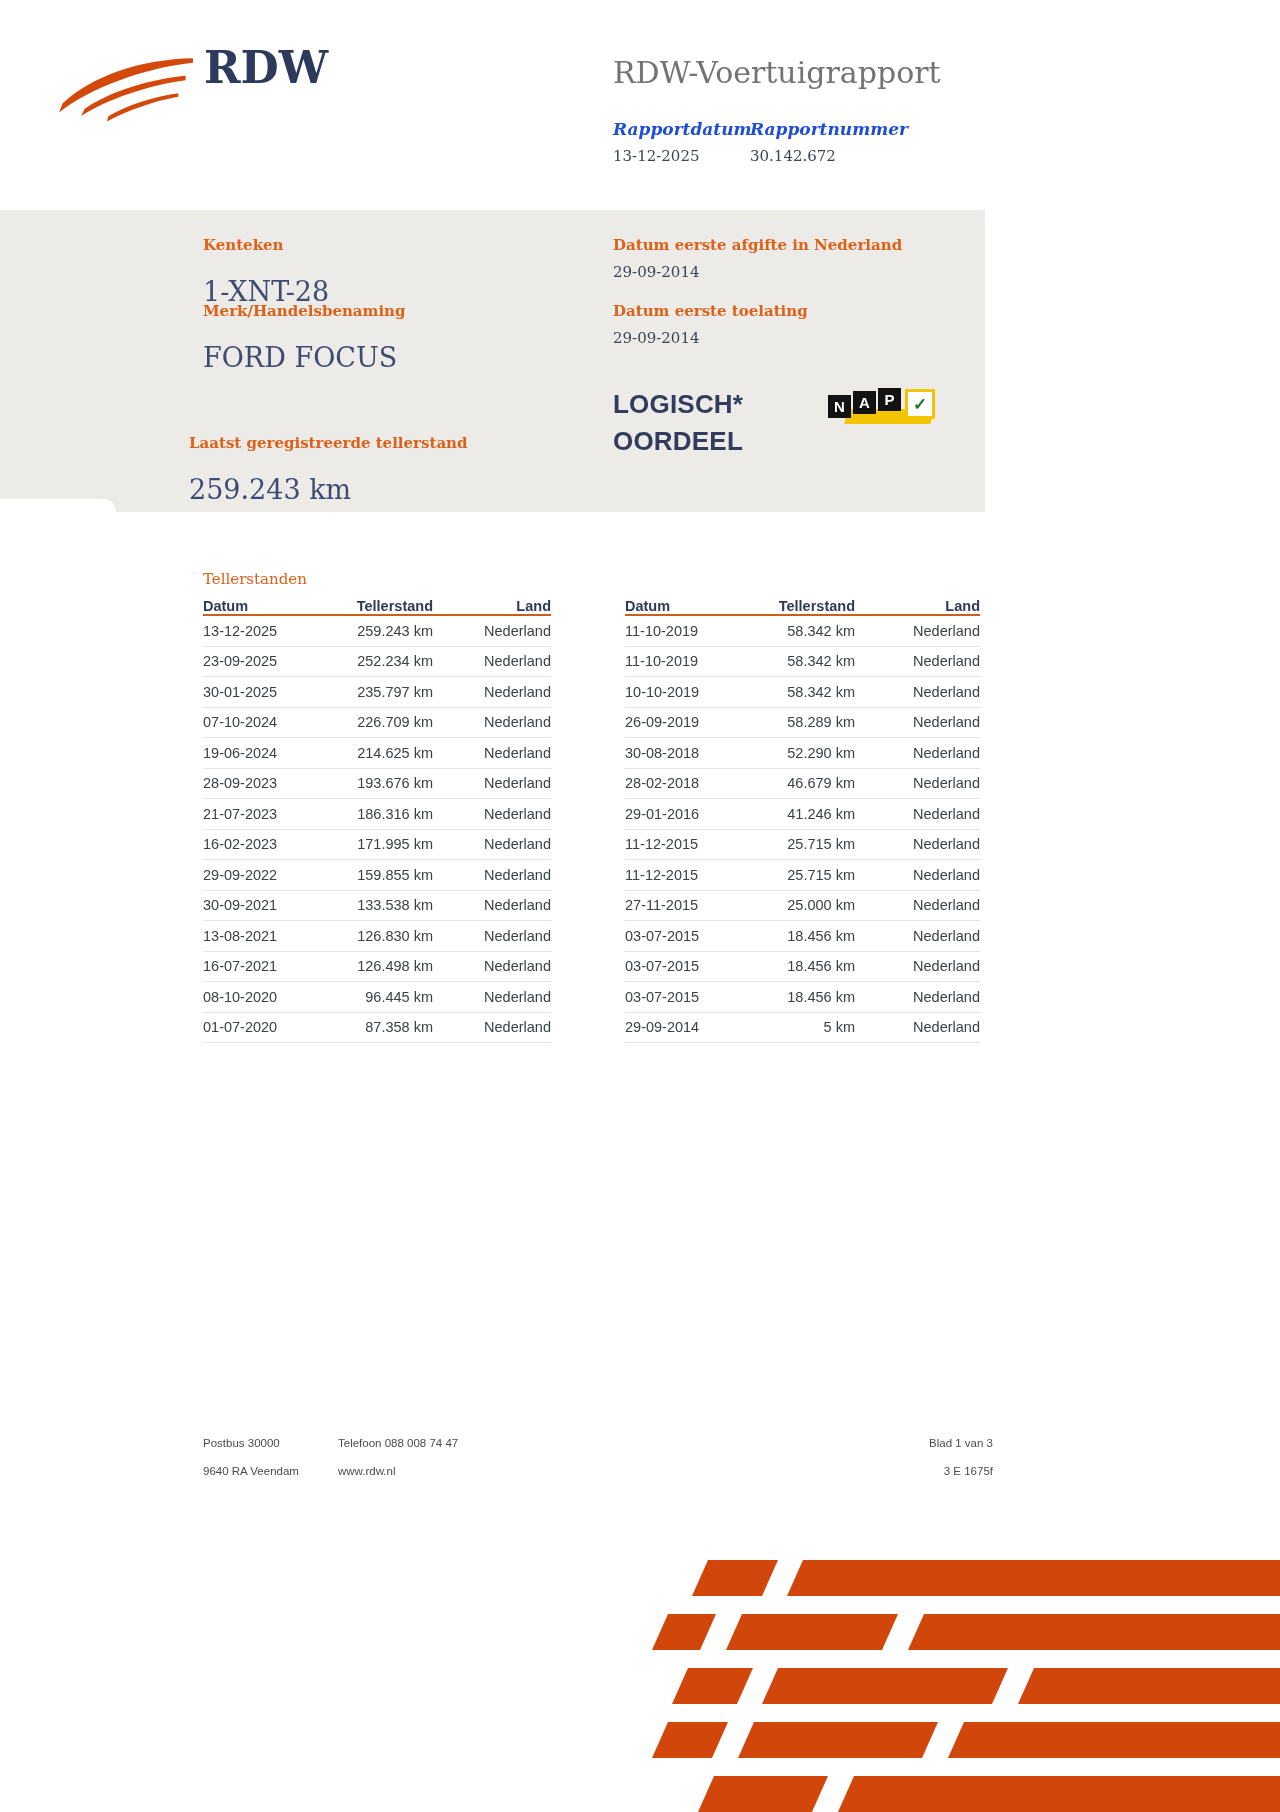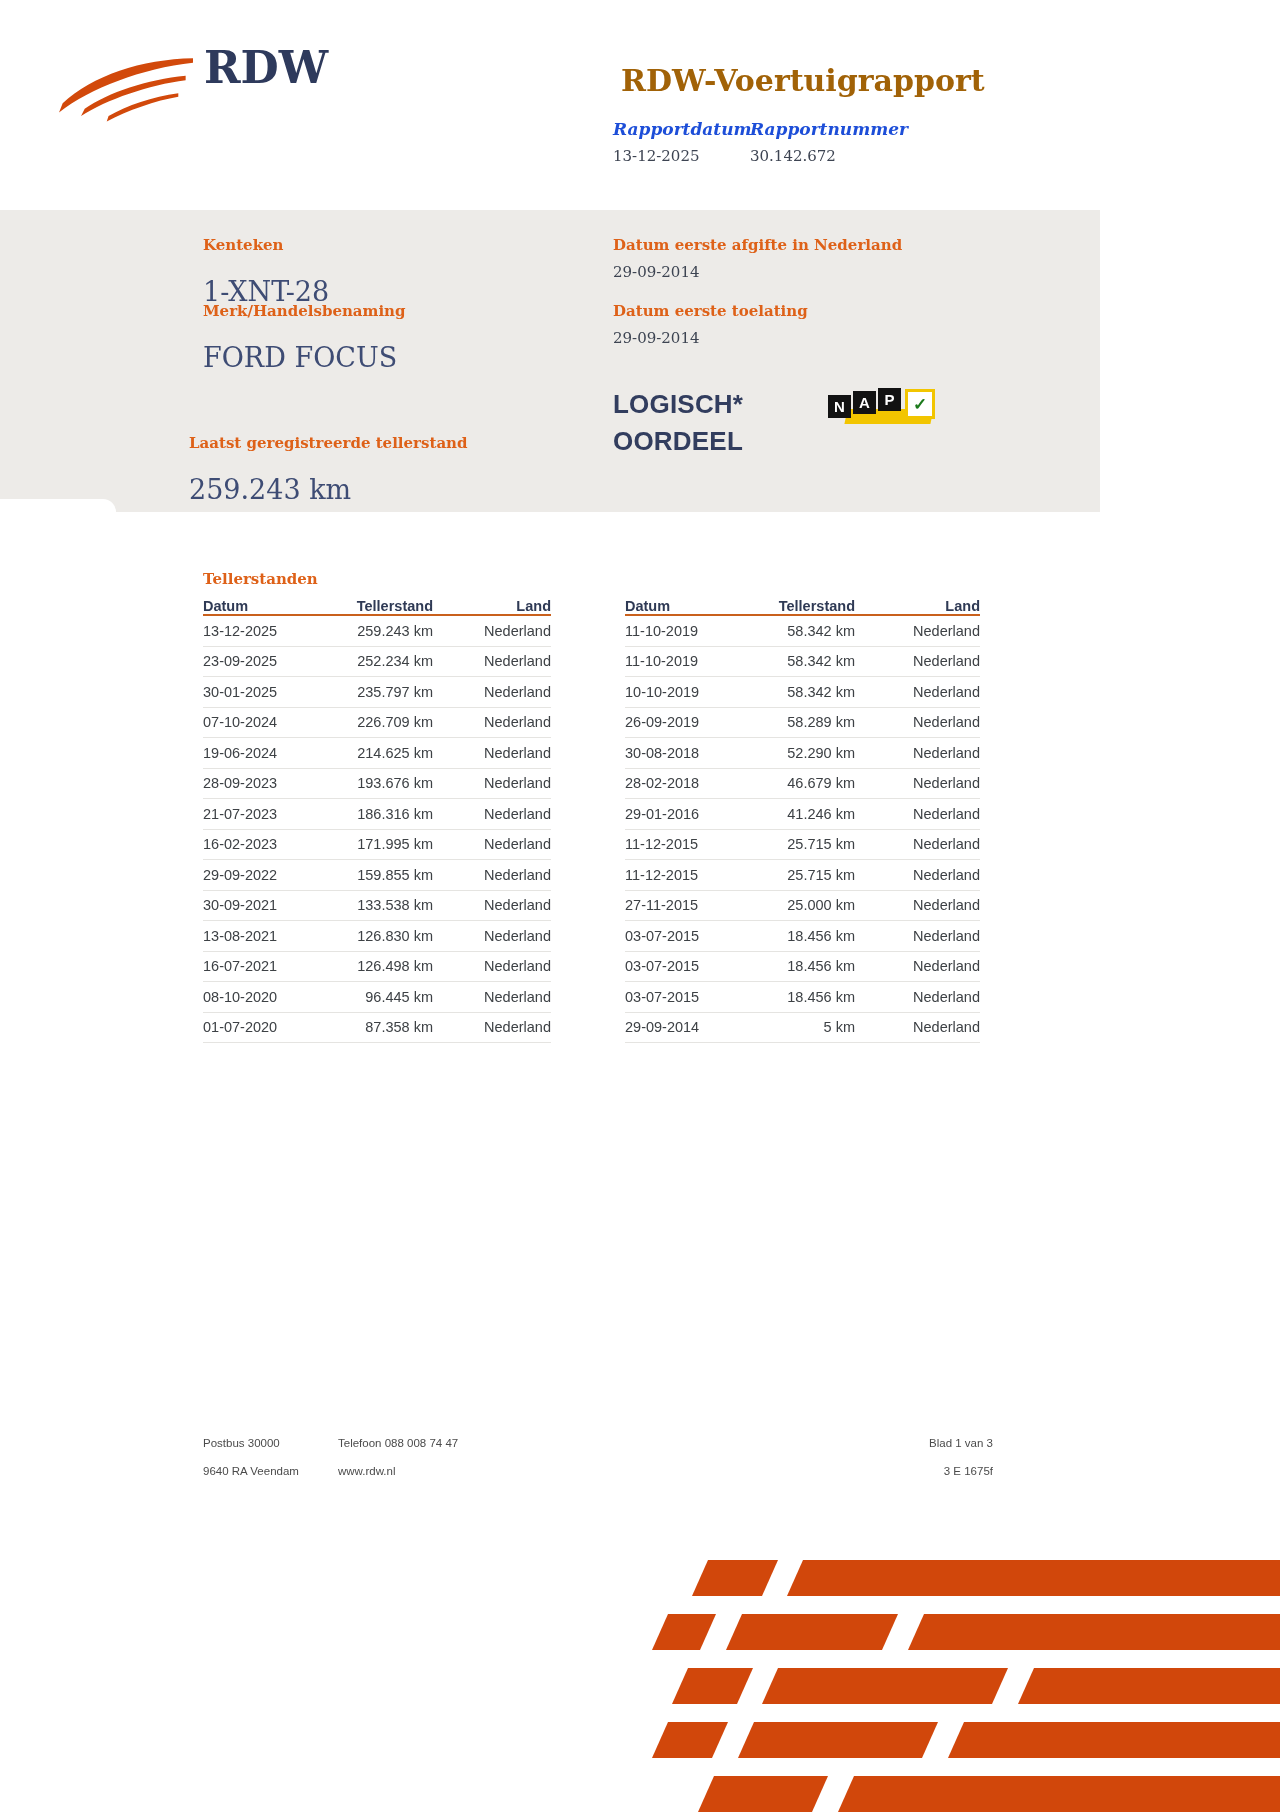--- a/index.html
+++ b/index.html
@@ -3,30 +3,30 @@
 <meta charset="utf-8">
 <style>
   html,body{margin:0;padding:0;background:#ffffff;}
   .page{position:relative;width:1280px;height:1812px;background:#ffffff;overflow:hidden;
         font-family:"Liberation Sans",sans-serif;}
 
   
   .logo-swoosh{position:absolute;left:56px;top:50px;width:140px;height:78px;}
   .logo-text{position:absolute;left:204px;top:46px;font-family:"DejaVu Serif",serif;
              font-weight:bold;font-size:44px;line-height:1;color:#2e3a5c;}
-  .doc-title{position:absolute;left:613px;top:55px;margin:8px;font-family:"DejaVu Serif",serif;
-             font-weight:bold;font-size:30px;color:#a16207;}
+  .doc-title{position:absolute;left:613px;top:55px;margin:0;font-family:"DejaVu Serif",serif;
+             font-weight:normal;font-size:30px;color:#737373;}
   .meta{position:absolute;top:119px;}
   .meta-1{left:613px;}
   .meta-2{left:750px;}
   .meta-label{font-family:"DejaVu Serif",serif;font-weight:bold;font-size:17px;color:#1d4ed8;font-style:italic;}
   .meta-value{margin-top:8px;font-family:"DejaVu Serif",serif;font-size:15px;color:#3d4452;}
 
   
-  .gray-panel{position:absolute;left:0;top:210px;width:1100px;height:302px;background:#edebe8;}
+  .gray-panel{position:absolute;left:0;top:210px;width:985px;height:302px;background:#edebe8;}
   .panel-notch{position:absolute;left:0;bottom:0;width:116px;height:13px;background:#ffffff;
                border-top-right-radius:13px;}
   .fld{position:absolute;}
   .fld-kenteken{left:203px;top:26px;}
   .fld-merk{left:203px;top:92px;}
   .fld-teller{left:189px;top:224px;}
   .fld-afgifte{left:613px;top:26px;}
   .fld-toelating{left:613px;top:92px;}
   .olabel{font-family:"DejaVu Serif",serif;font-weight:bold;font-size:15px;color:#de6118;}
   .bigval{margin-top:22px;font-family:"DejaVu Serif",serif;font-size:27px;color:#3e4c74;}
@@ -42,21 +42,21 @@
               font-weight:bold;font-size:15px;display:flex;align-items:center;justify-content:center;}
   .nap-n{left:0;top:7px;}
   .nap-a{left:25px;top:3px;}
   .nap-p{left:50px;top:0;}
   .nap-check{position:absolute;left:77px;top:1px;width:24px;height:24px;background:#ffffff;
              border:3px solid #f2c500;color:#1c7a1c;font-weight:bold;font-size:17px;
              display:flex;align-items:center;justify-content:center;}
 
   
   .section-heading{position:absolute;left:203px;top:570px;font-family:"DejaVu Serif",serif;
-                   font-weight:bold;font-size:15px;color:#de6118;}
+                   font-weight:normal;font-size:15px;color:#de6118;}
   .table{position:absolute;top:598px;}
   .table-left{left:203px;width:348px;}
   .table-right{left:625px;width:355px;}
   .thead{display:flex;align-items:flex-end;border-bottom:2px solid #c9601c;
          font-weight:bold;font-size:14.5px;color:#2f3a55;}
   .trow{display:flex;align-items:center;height:29.5px;border-bottom:1px solid #e5e4e1;
         font-size:14.5px;color:#3d4145;}
   .c-datum{width:112px;text-align:left;}
   .c-km{width:118px;text-align:right;}
   .c-land{flex:1;text-align:right;}

